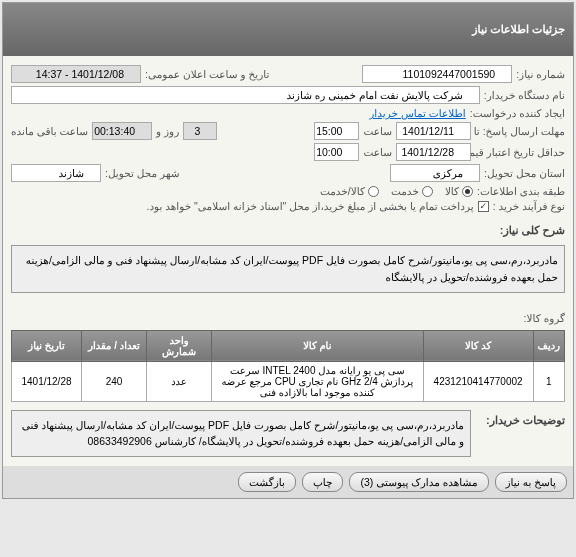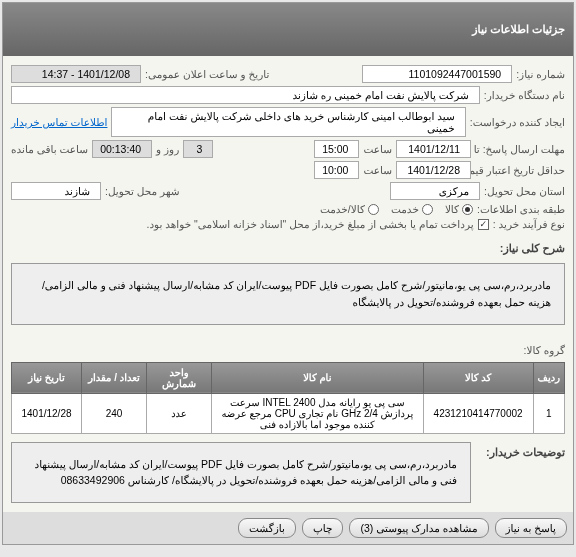--- a/index.html
+++ b/index.html
@@ -32,21 +32,21 @@
   gap: 4px;
 }
 .label {
   color: #555;
   font-size: 10.5px;
   white-space: nowrap;
 }
 .field {
   background: #fff;
   border: 1px solid #aaa;
-  padding: 2px 10px;
+  padding: 2px 16px;
   font-size: 10.5px;
   min-height: 18px;
   display: inline-flex;
   align-items: center;
 }
 .field.gray {
   background: #ddd;
 }
 .link {
   color: #0066cc;
@@ -85,21 +85,21 @@
   background: #fff;
   display: inline-flex;
   align-items: center;
   justify-content: center;
   font-size: 9px;
 }
 .checkbox.checked::after { content: '✓'; color: #333; }
 .desc-box {
   border: 1px solid #999;
   background: #eee;
-  padding: 13px;
+  padding: 6px;
   font-size: 10.5px;
   line-height: 1.6;
   margin: 4px 0;
 }
 .section-label {
   font-weight: bold;
   color: #444;
   font-size: 11px;
   margin: 4px 0;
 }
@@ -154,21 +154,20 @@
       <span class="field gray" style="width:130px">1401/12/08 - 14:37</span>
     </div>
 
     <div class="row">
       <span class="label">نام دستگاه خریدار:</span>
       <span class="field" style="flex:1">شرکت پالایش نفت امام خمینی ره شازند</span>
     </div>
 
     <div class="row">
       <span class="label">ایجاد کننده درخواست:</span>
-      <span class="field" style="flex:1">سید ابوطالب امینی کارشناس خرید های داخلی شرکت پالایش نفت امام خمینی</span>
       <span class="link">اطلاعات تماس خریدار</span>
     </div>
 
     <div class="row">
       <span class="label" style="width:90px">مهلت ارسال پاسخ: تا تاریخ:</span>
       <span class="field" style="width:75px">1401/12/11</span>
       <span class="label">ساعت</span>
       <span class="field" style="width:45px">15:00</span>
       <span class="spacer"></span>
       <span class="field gray" style="width:30px;text-align:center">3</span>

